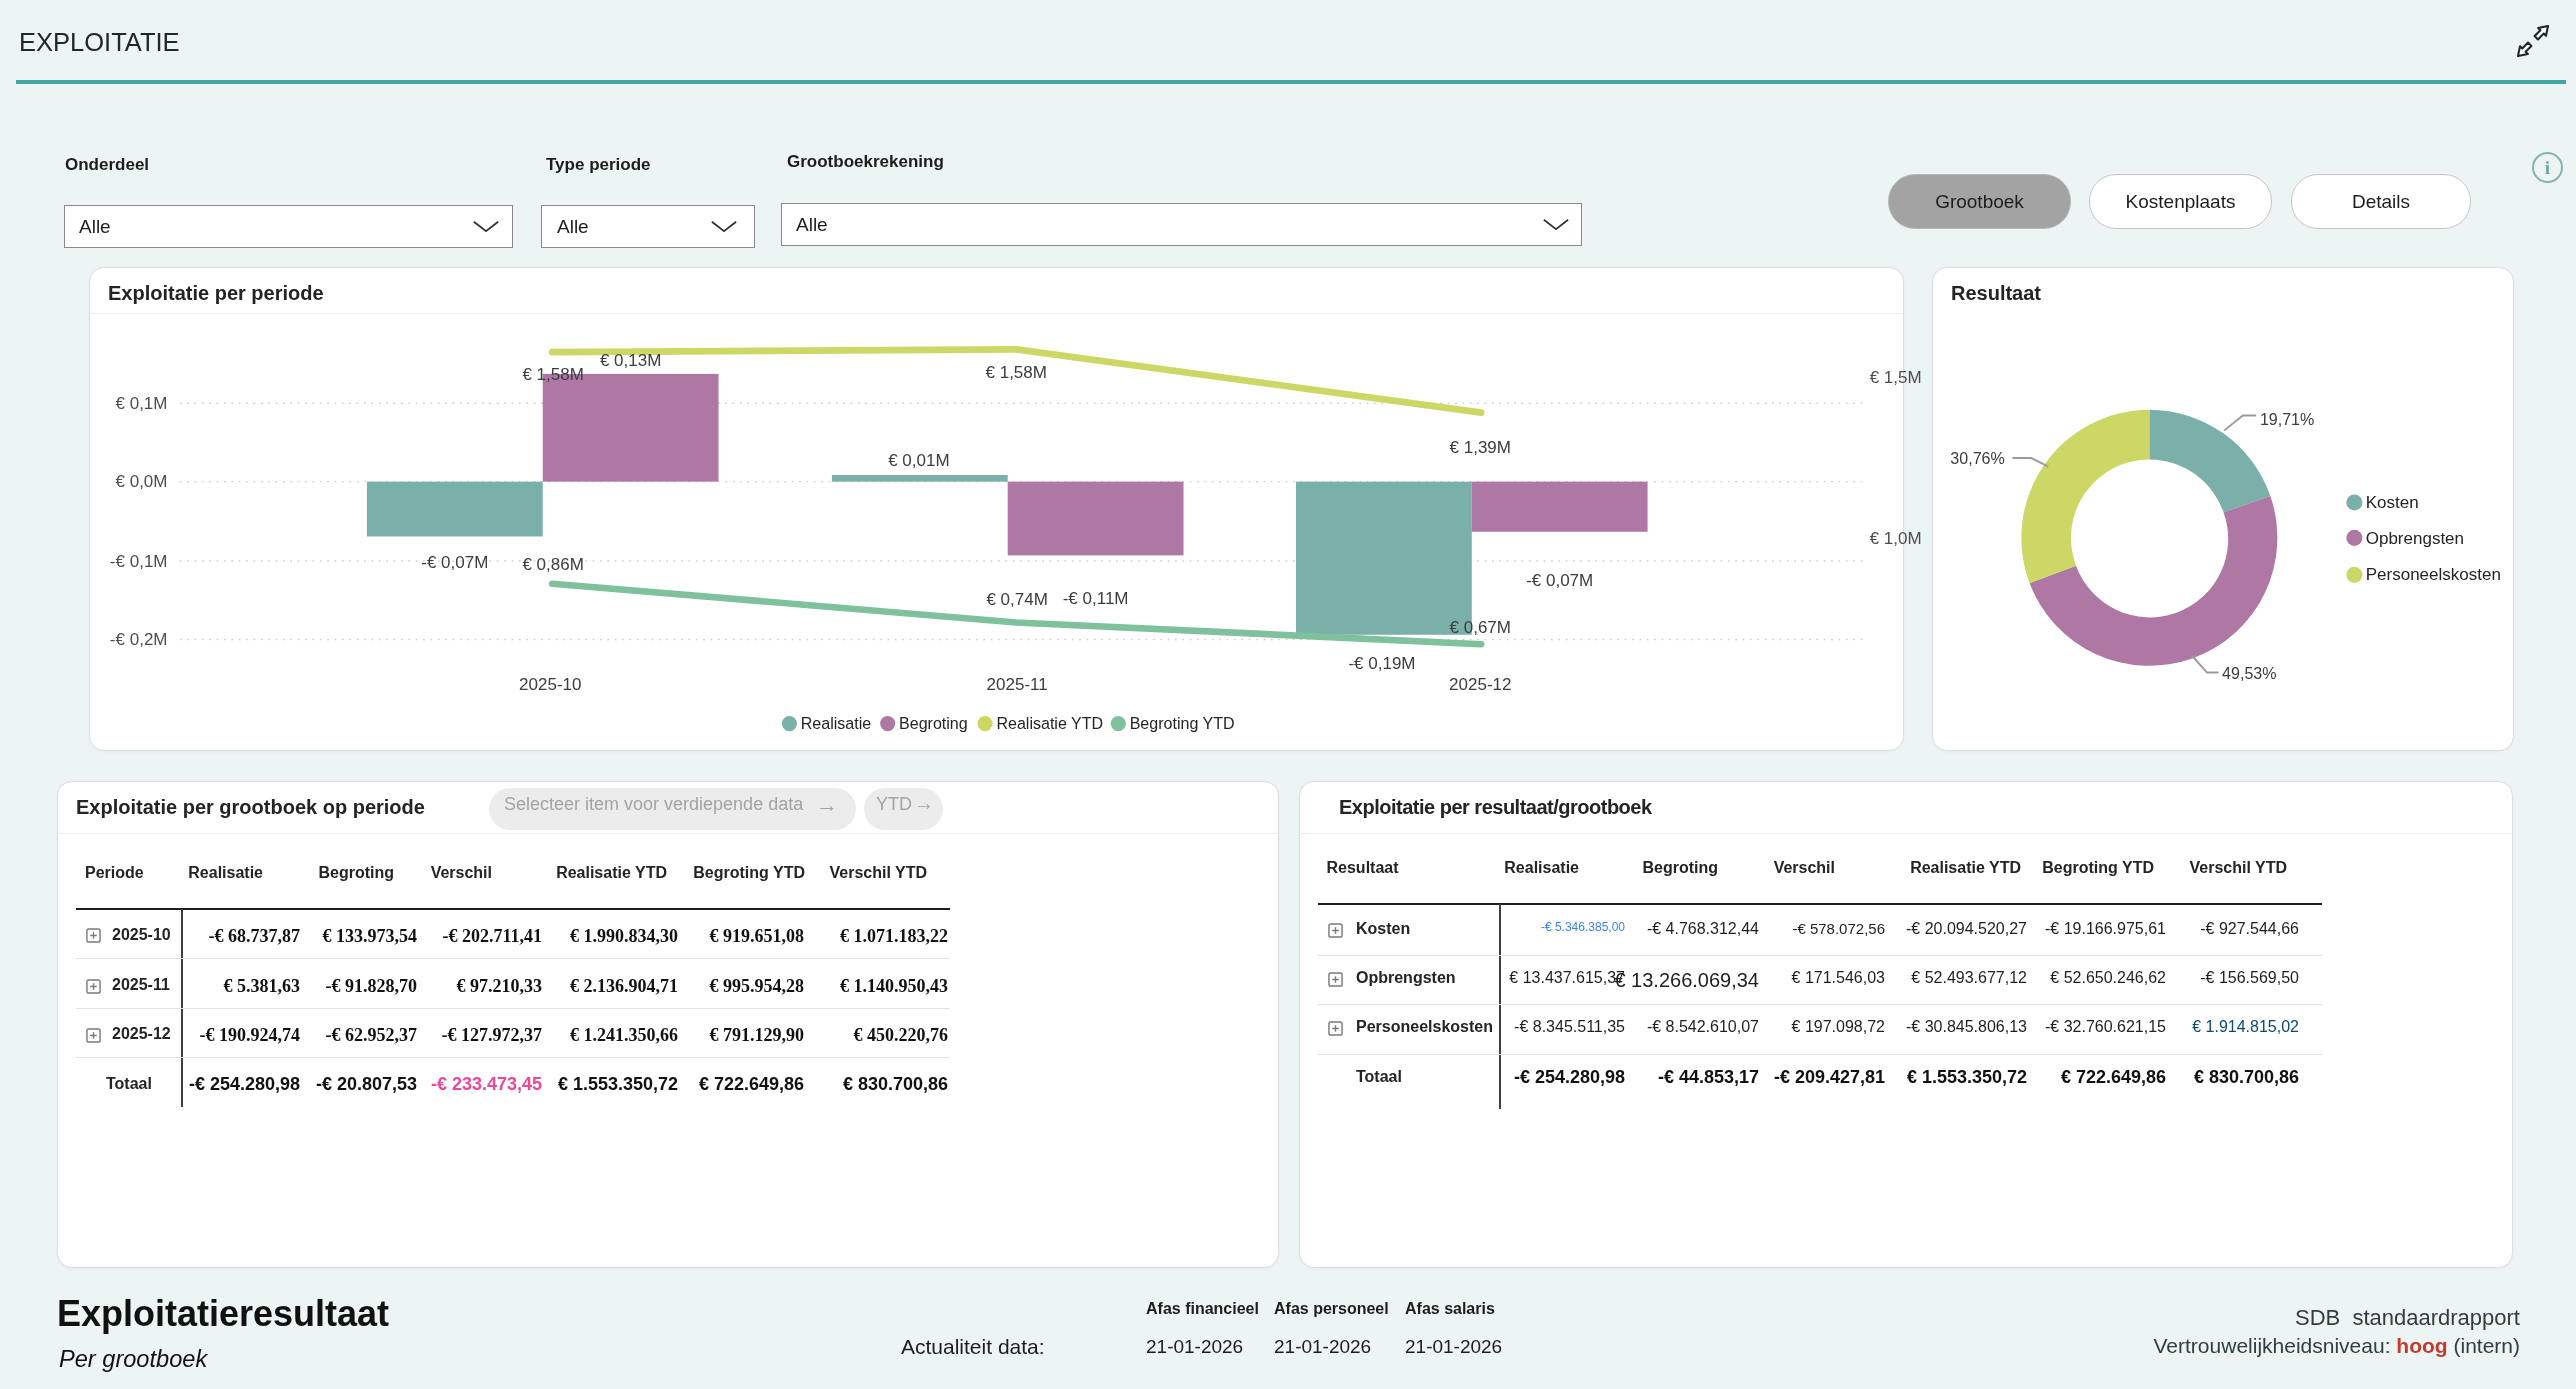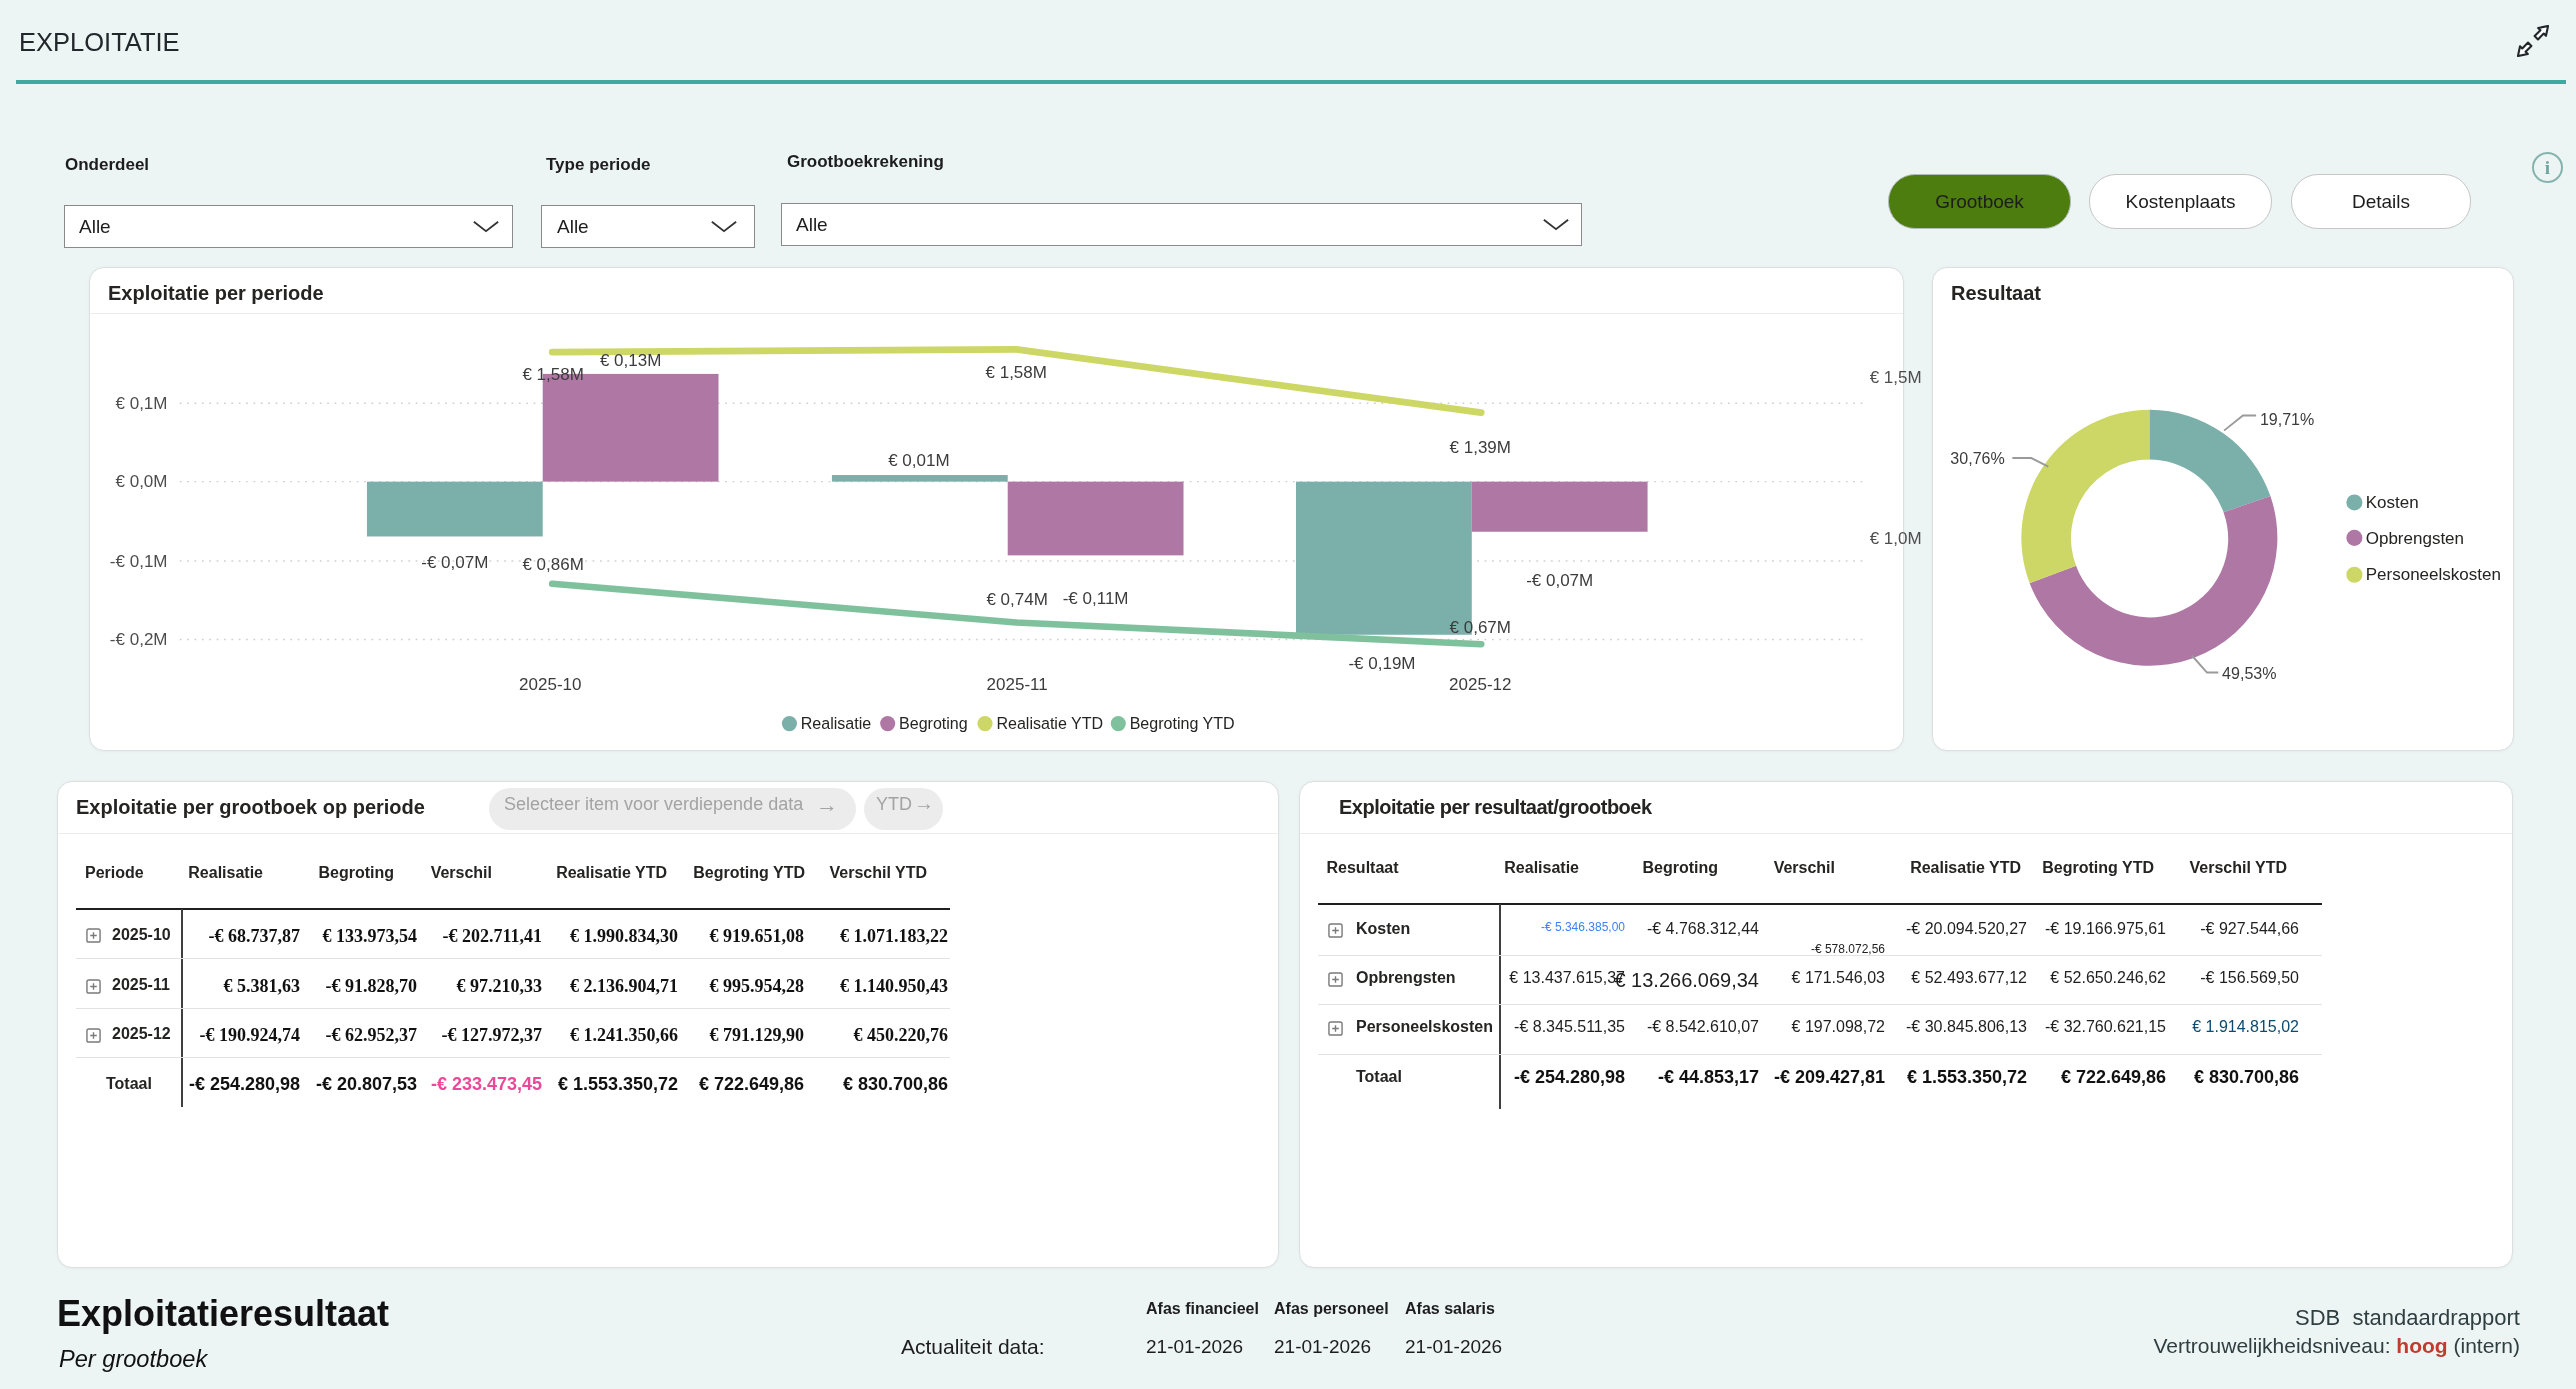--- a/index.html
+++ b/index.html
@@ -31,21 +31,21 @@
 <div class="abs" style="left:557px;top:216px;font-size:19px;color:#1d1d1d;">Alle</div>
 <svg class="abs" style="left:710px;top:219px;" width="28" height="15" viewBox="0 0 30 16" fill="none" stroke="#333" stroke-width="2">
     <path d="M2 3 L15 13 L28 3"></path>
   </svg>
 <div class="abs" style="left:781px;top:203px;width:801px;height:43px;background:#fff;border:1.9px solid #8a8a8a;"></div>
 <div class="abs" style="left:796px;top:214px;font-size:19px;color:#1d1d1d;">Alle</div>
 <svg class="abs" style="left:1542px;top:217px;" width="28" height="15" viewBox="0 0 30 16" fill="none" stroke="#333" stroke-width="2">
     <path d="M2 3 L15 13 L28 3"></path>
   </svg>
 
-<div class="abs" style="left:1888px;top:174px;width:183px;height:55px;background:#4d7c0f;border:1.4px solid #b2bdb9;border-radius:27px;font-size:19px;color:#1d1d1d;display:flex;align-items:center;justify-content:center;">Grootboek</div>
+<div class="abs" style="left:1888px;top:174px;width:183px;height:55px;background:#a3a3a3;border:1.4px solid #b2bdb9;border-radius:27px;font-size:19px;color:#1d1d1d;display:flex;align-items:center;justify-content:center;">Grootboek</div>
 <div class="abs" style="left:2089px;top:174px;width:183px;height:55px;background:#fff;border:1.4px solid #c6c6c6;border-radius:27px;font-size:19px;color:#1d1d1d;display:flex;align-items:center;justify-content:center;">Kostenplaats</div>
 <div class="abs" style="left:2291px;top:174px;width:180px;height:55px;background:#fff;border:1.4px solid #c6c6c6;border-radius:27px;font-size:19px;color:#1d1d1d;display:flex;align-items:center;justify-content:center;">Details</div>
 <div class="abs" style="left:2532px;top:152px;width:31px;height:31px;border:2.8px solid #85b3ae;border-radius:50%;color:#6fa5a0;font-size:19px;font-weight:bold;display:flex;align-items:center;justify-content:center;font-family:'Liberation Serif',serif;">i</div>
 
 <div class="card" style="left:57px;top:267px;width:1815px;height:484px;margin-left:32px;">
   <div class="cardtitle">Exploitatie per periode</div>
   <div class="cardsep"></div>
   <svg class="abs" style="left:0;top:0;" width="1843" height="484" viewBox="0 0 1950 512">
       <line x1="95" y1="143" x2="1880" y2="143" stroke="#cfcfcf" stroke-width="1.5" stroke-dasharray="1.8 6"></line>
       <line x1="95" y1="226" x2="1880" y2="226" stroke="#cfcfcf" stroke-width="1.5" stroke-dasharray="1.8 6"></line>
@@ -190,21 +190,21 @@
     <div class="abs" style="left:18px;top:173px;width:1004px;border-top:1.4px solid #e2e2e2;"></div>
     <div class="abs" style="left:18px;top:222px;width:1004px;border-top:1.4px solid #e2e2e2;"></div>
     <div class="abs" style="left:18px;top:272px;width:1004px;border-top:1.4px solid #e2e2e2;"></div>
     <svg class="abs" style="left:28px;top:141px;" width="15" height="15" viewBox="0 0 16 16">
       <rect x="1" y="1" width="14" height="14" rx="2" fill="none" stroke="#7a7a7a" stroke-width="1.5"></rect>
       <path d="M8 4.5 V11.5 M4.5 8 H11.5" stroke="#7a7a7a" stroke-width="1.5"></path>
     </svg>
     <div class="abs" style="left:56px;top:138px;font-size:16px;font-weight:bold;color:#252423;">Kosten</div>
     <div class="abs" style="right:887px;top:138px;font-size:12px;color:#3b82f6;white-space:nowrap;">-€ 5.346.385,00</div>
     <div class="abs" style="right:753px;top:138px;font-size:16px;color:#1f1f1f;white-space:nowrap;">-€ 4.768.312,44</div>
-    <div class="abs" style="right:627px;top:138px;font-size:12px;color:#1f1f1f;white-space:nowrap;margin-top:22px;">-€ 578.072,56</div>
+    <div class="abs" style="right:627px;top:138px;font-size:15px;color:#1f1f1f;white-space:nowrap;">-€ 578.072,56</div>
     <div class="abs" style="right:485px;top:138px;font-size:16px;color:#1f1f1f;white-space:nowrap;">-€ 20.094.520,27</div>
     <div class="abs" style="right:346px;top:138px;font-size:16px;color:#1f1f1f;white-space:nowrap;">-€ 19.166.975,61</div>
     <div class="abs" style="right:213px;top:138px;font-size:16px;color:#1f1f1f;white-space:nowrap;">-€ 927.544,66</div>
     <svg class="abs" style="left:28px;top:190px;" width="15" height="15" viewBox="0 0 16 16">
       <rect x="1" y="1" width="14" height="14" rx="2" fill="none" stroke="#7a7a7a" stroke-width="1.5"></rect>
       <path d="M8 4.5 V11.5 M4.5 8 H11.5" stroke="#7a7a7a" stroke-width="1.5"></path>
     </svg>
     <div class="abs" style="left:56px;top:187px;font-size:16px;font-weight:bold;color:#252423;">Opbrengsten</div>
     <div class="abs" style="right:887px;top:187px;font-size:16px;color:#1f1f1f;white-space:nowrap;">€ 13.437.615,37</div>
     <div class="abs" style="right:753px;top:187px;font-size:20px;color:#1f1f1f;white-space:nowrap;">€ 13.266.069,34</div>

